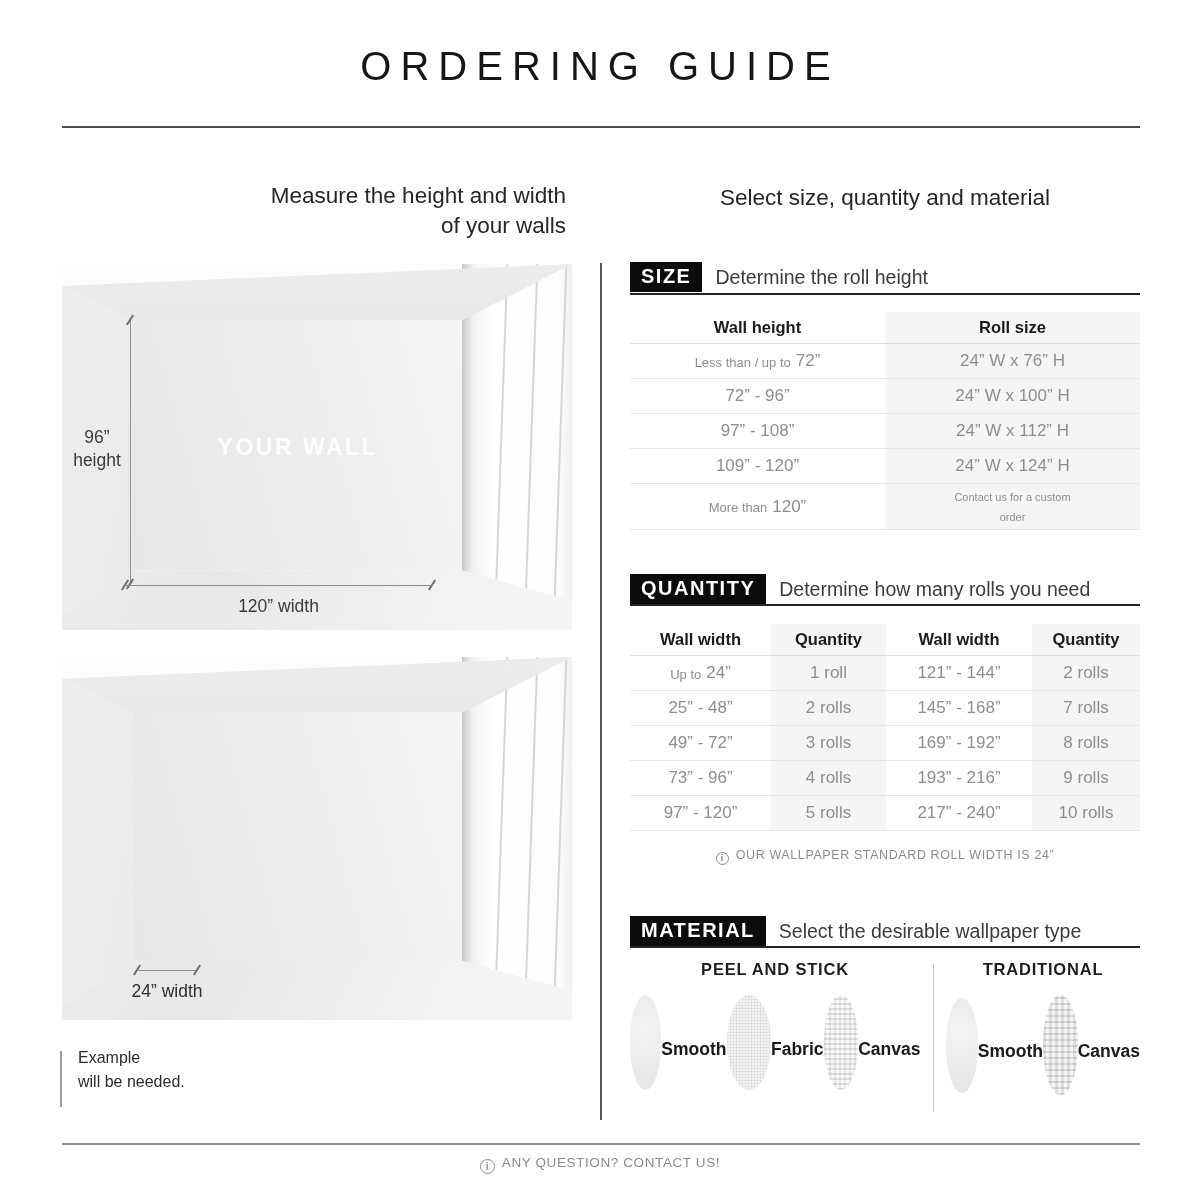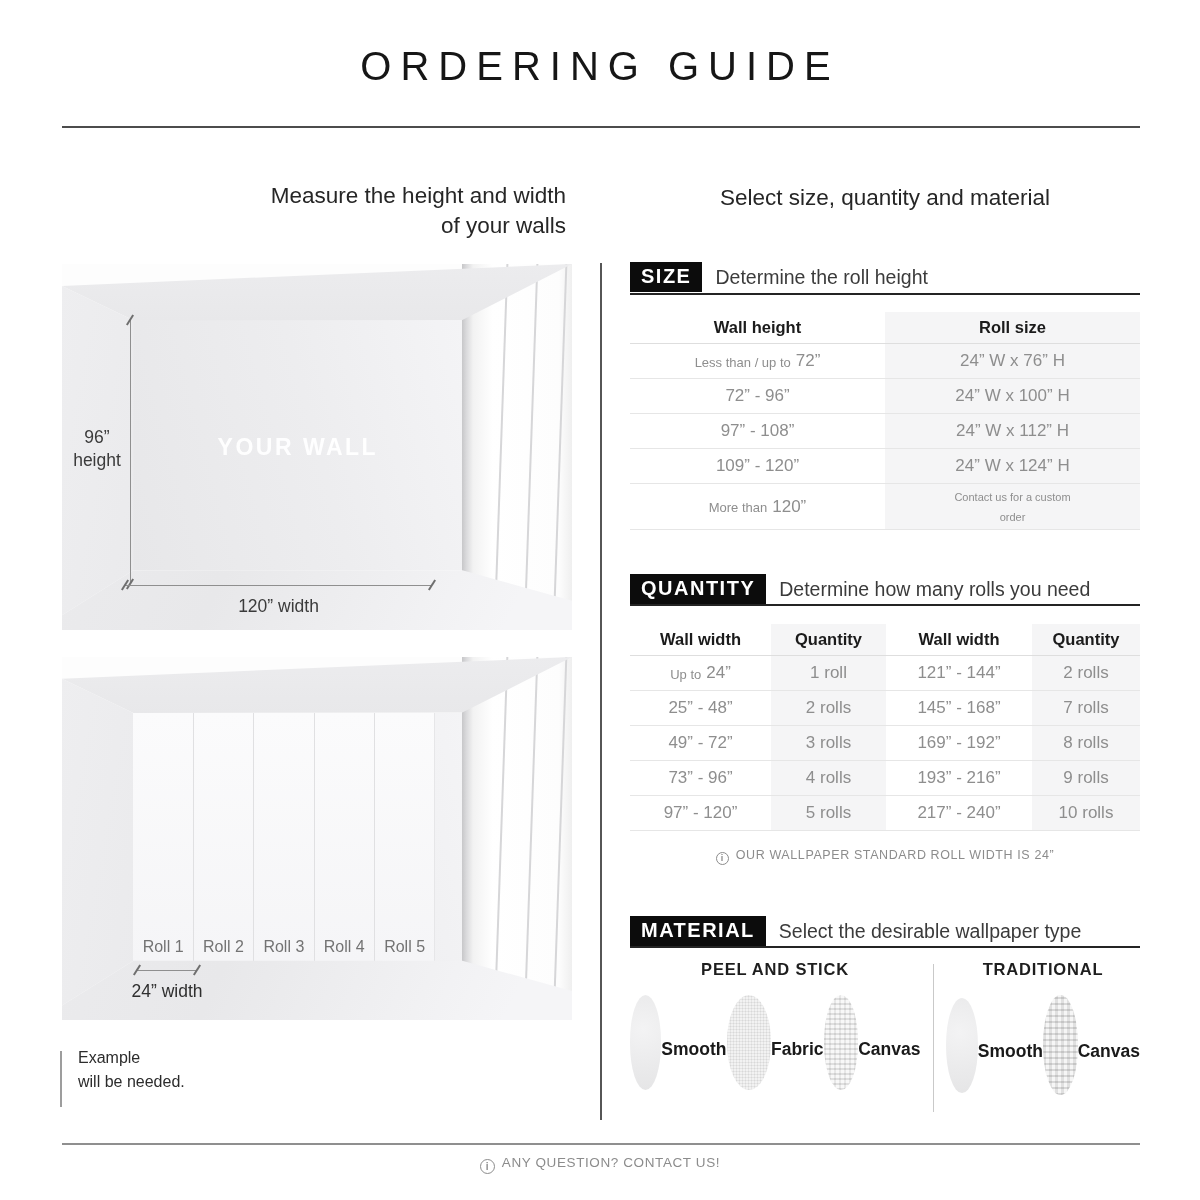--- a/index.html
+++ b/index.html
@@ -147,37 +147,20 @@
 
   <div class="room" id="room2">
     <div class="rm-window">
       <div class="rm-pane p1"></div>
       <div class="rm-pane p2"></div>
       <div class="rm-pane p3"></div>
     </div>
     <div class="rm-backwall"></div>
     <div class="rm-ceiling"></div>
     <div class="rm-leftwall"></div>
-    <div class="panels">
-      <div class="panel">
-        <div class="roll-label">Roll 1</div>
-      </div>
-      <div class="panel">
-        <div class="roll-label">Roll 2</div>
-      </div>
-      <div class="panel">
-        <div class="roll-label">Roll 3</div>
-      </div>
-      <div class="panel">
-        <div class="roll-label">Roll 4</div>
-      </div>
-      <div class="panel">
-        <div class="roll-label">Roll 5</div>
-      </div>
-    </div>
     <div class="rm-floor"></div>
     <div class="mline" style="left:75px;top:313px;width:60px;height:1px;"></div>
     <div class="tick" style="left:69px;top:312px;"></div>
     <div class="tick" style="left:129px;top:312px;"></div>
     <div class="dim-label" style="left:55px;top:323px;width:100px;color:#2f2f2f;">24” width</div>
   </div>
 
   <div id="example">
     <div class="ex-bar"></div>
     <div class="ex-text">

